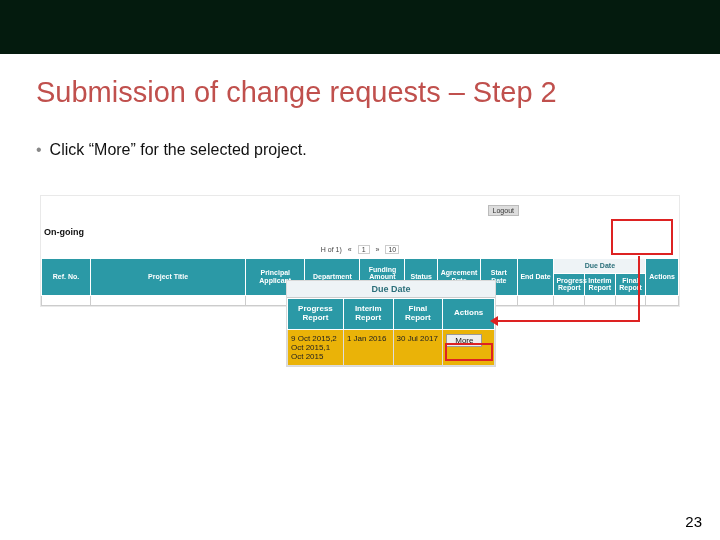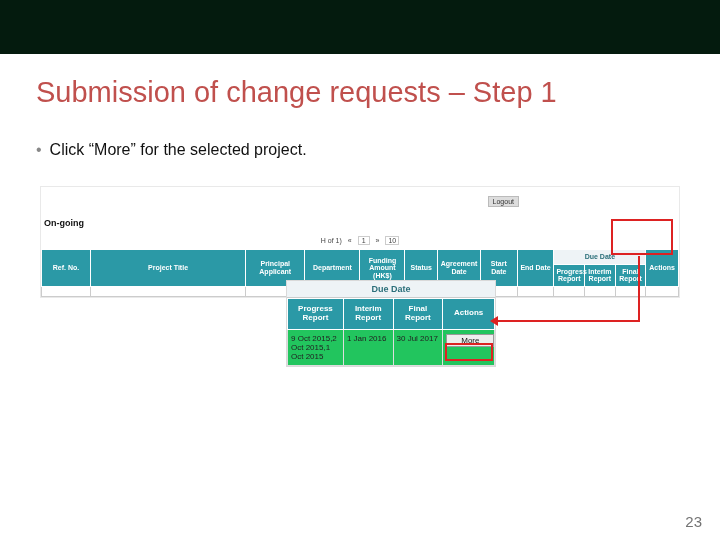--- a/index.html
+++ b/index.html
@@ -11,21 +11,21 @@
     padding: 22px 0 0 36px;
   }
   .bullet-row {
     display: flex; align-items: center;
     padding: 32px 0 0 36px;
   }
   .bullet-dot { color: #888; font-size: 16px; margin-right: 8px; line-height: 1; }
   .bullet-text { font-size: 16px; color: #111; }
 
   .shot1 {
-    position: absolute; left: 40px; top: 186px;
+    position: absolute; left: 40px; top: 195px;
     width: 640px; border: 1px solid #e9e9e9;
   }
   .logout-row { text-align: right; padding: 3px 160px 3px 0; }
   .logout-btn {
     display: inline-block; background: #ddd; border: 1px solid #bbb;
     font-size: 7px; padding: 1px 4px; color: #333;
   }
   .ongoing-row { padding: 1px 0 4px 3px; }
   .ongoing { font-size: 9px; font-weight: bold; color: #111; }
   .pager-row { text-align: center; font-size: 7px; color: #444; padding: 2px 0 4px 0; }
@@ -75,26 +75,26 @@
   }
   table.hdr2 {
     width: 100%; border-collapse: collapse; table-layout: fixed;
   }
   table.hdr2 th {
     background: #2b99a6; color: #fff; font-size: 8px; font-weight: bold;
     text-align: center; padding: 6px 3px; border: 1px solid #fff;
     vertical-align: middle; line-height: 1.1;
   }
   table.hdr2 td {
-    background: #22c55e; border: 1px solid #ddd; font-size: 8px; color: #222;
+    background: #eab308; border: 1px solid #ddd; font-size: 8px; color: #222;
     padding: 4px 3px; vertical-align: top; line-height: 1.15;
   }
   .more-btn {
     display: inline-block; background: #eee; border: 1px solid #999;
-    font-size: 8px; padding: 1px 14px; color: #111;
+    font-size: 8px; padding: 1px 8px; color: #111;
   }
   .red-box2 {
     position: absolute; border: 2px solid #d22; pointer-events: none;
     left: 445px; top: 343px; width: 48px; height: 18px;
   }
   .red-arrow-h {
     position: absolute; left: 495px; top: 320px; width: 145px; height: 2px;
     background: #d22;
   }
   .red-arrow-v {
@@ -103,30 +103,30 @@
   }
   .red-arrow-head {
     position: absolute; left: 490px; top: 316px; width: 0; height: 0;
     border-top: 5px solid transparent;
     border-bottom: 5px solid transparent;
     border-right: 8px solid #d22;
   }
 
   .page-num {
     position: absolute; right: 18px; bottom: 10px;
-    font-size: 15px; color: #737373; margin-top: 32px;
+    font-size: 15px; color: #000000; margin-top: 32px;
   }
 </style>
 </head>
 <body>
 
 <div class="slide">
   <div class="topbar"></div>
 
-  <h1 class="title">Submission of change requests – Step 1</h1>
+  <h1 class="title">Submission of change requests – Step 2</h1>
 
   <div class="bullet-row">
     <span class="bullet-dot">•</span>
     <span class="bullet-text">Click “More” for the selected project.</span>
   </div>
 
   <div class="shot1">
     <div class="logout-row">
       <span class="logout-btn">Logout</span>
     </div>

